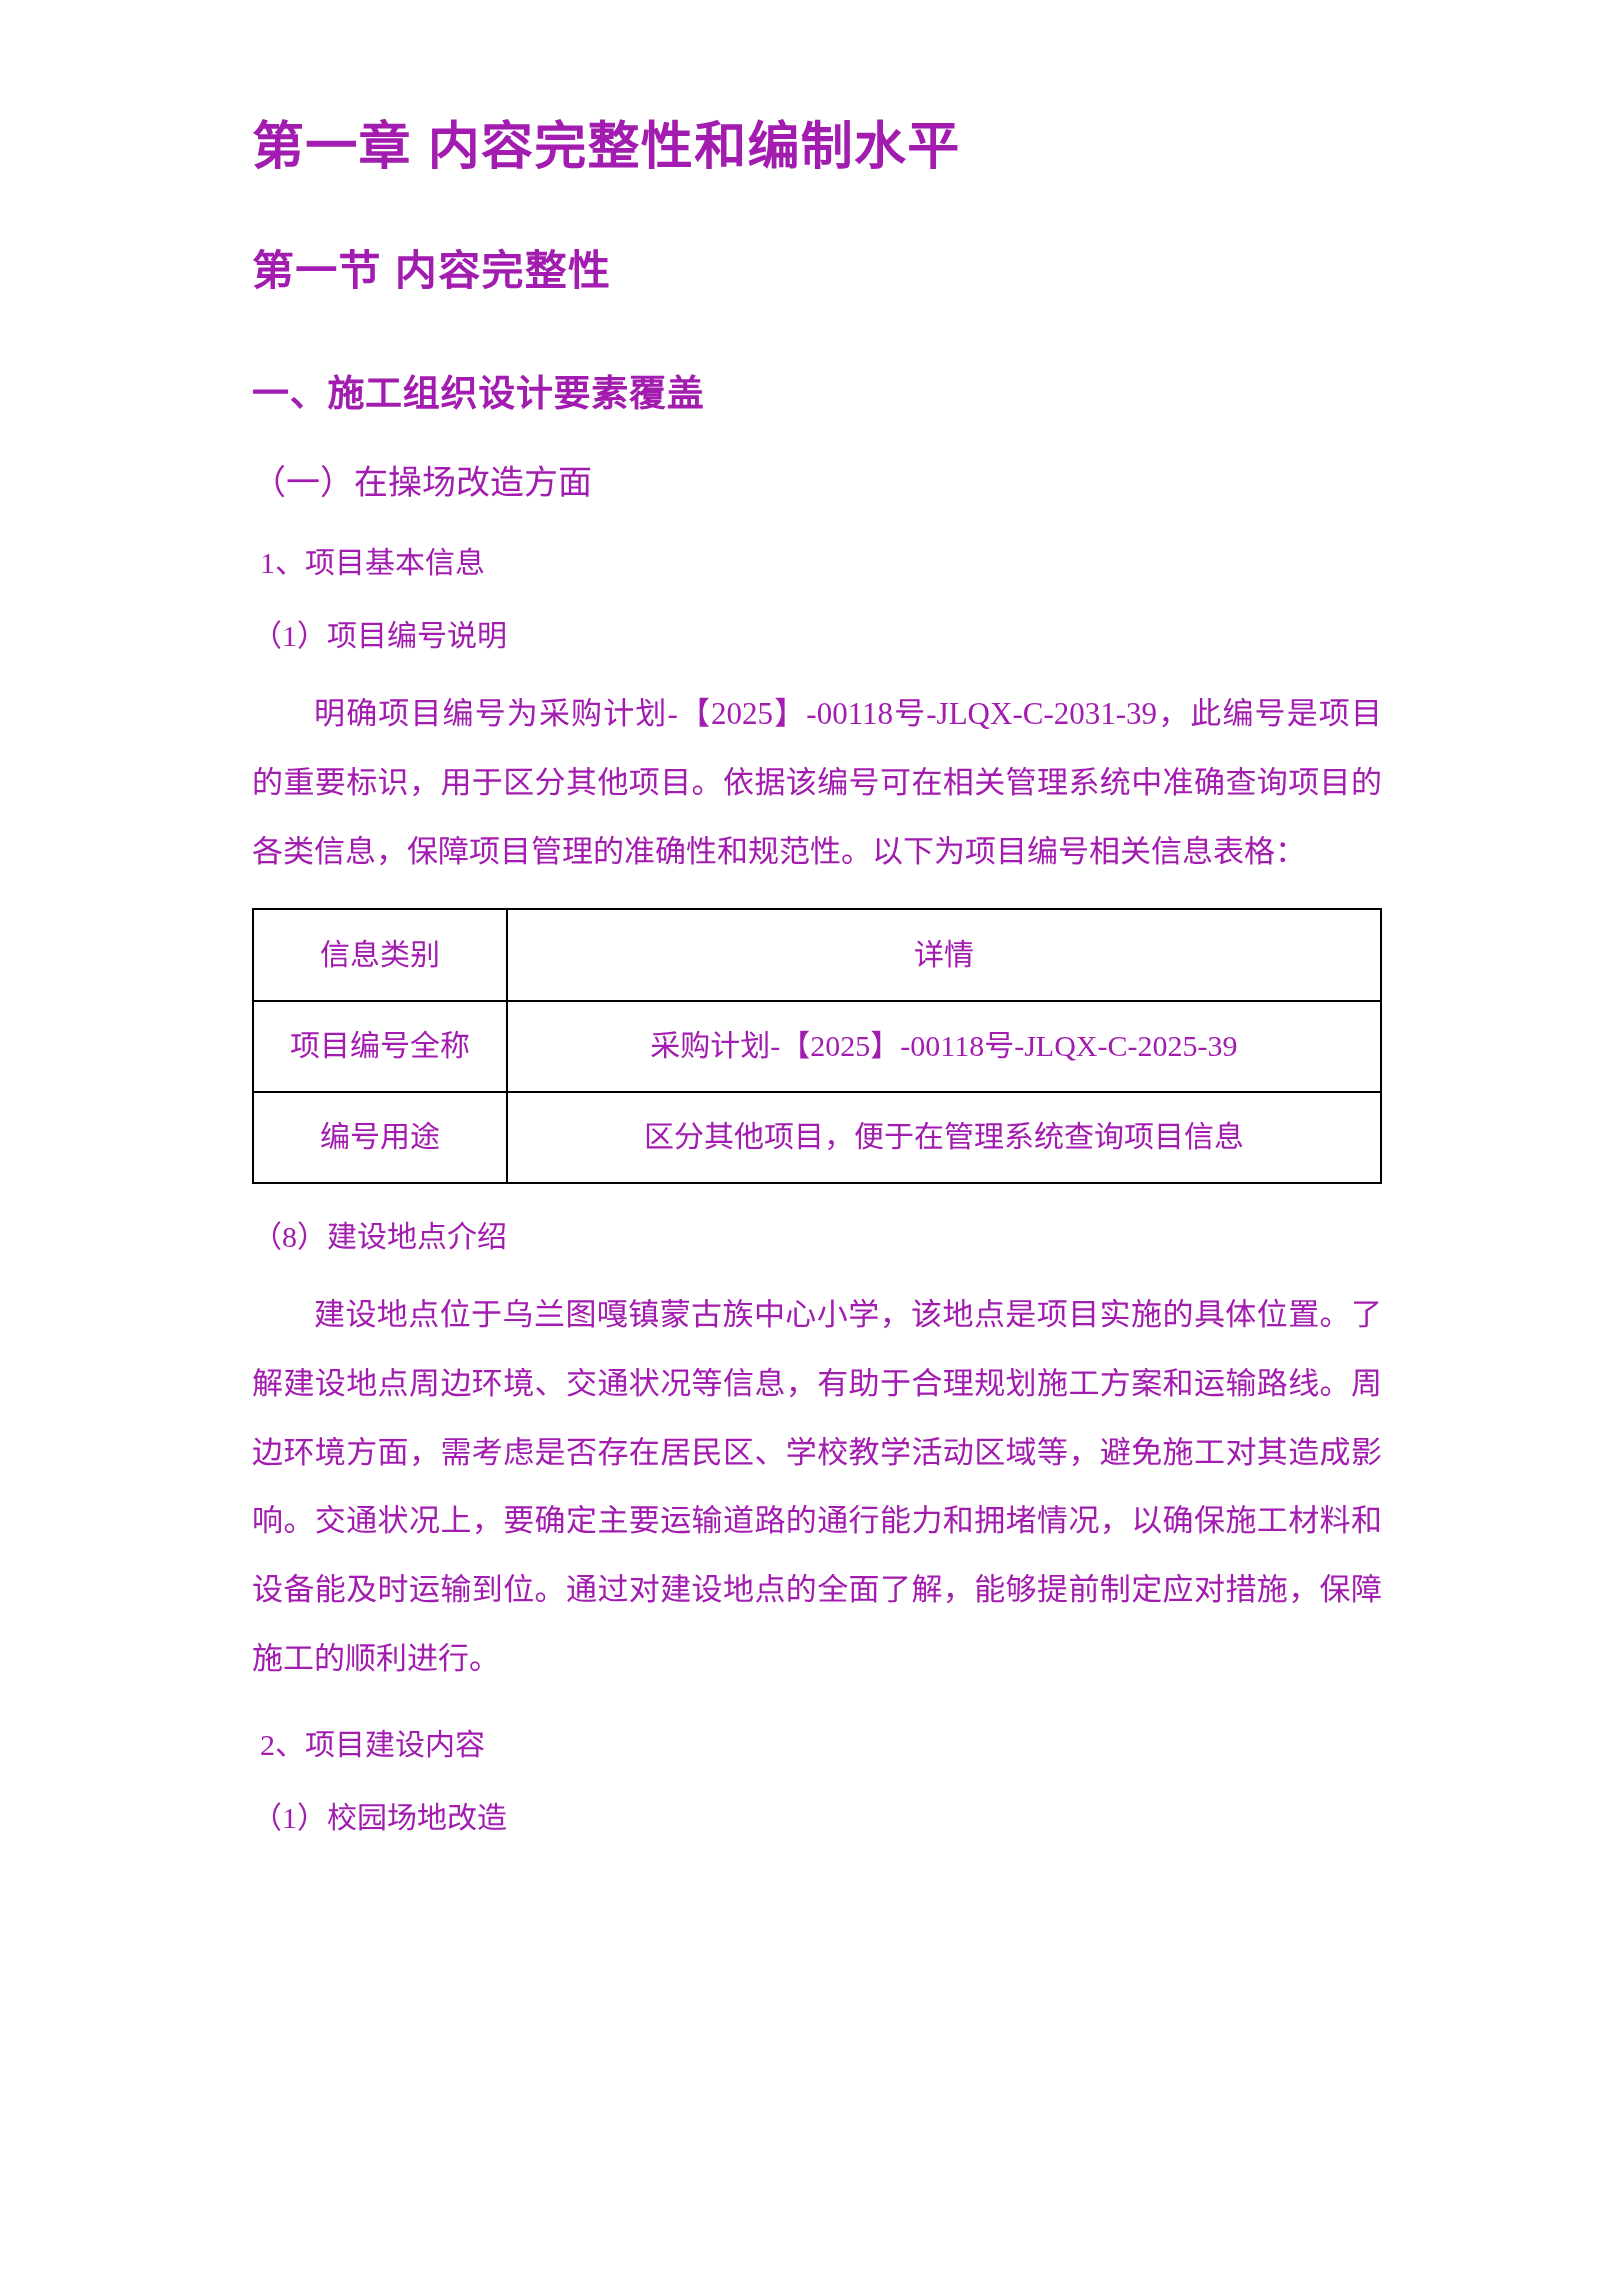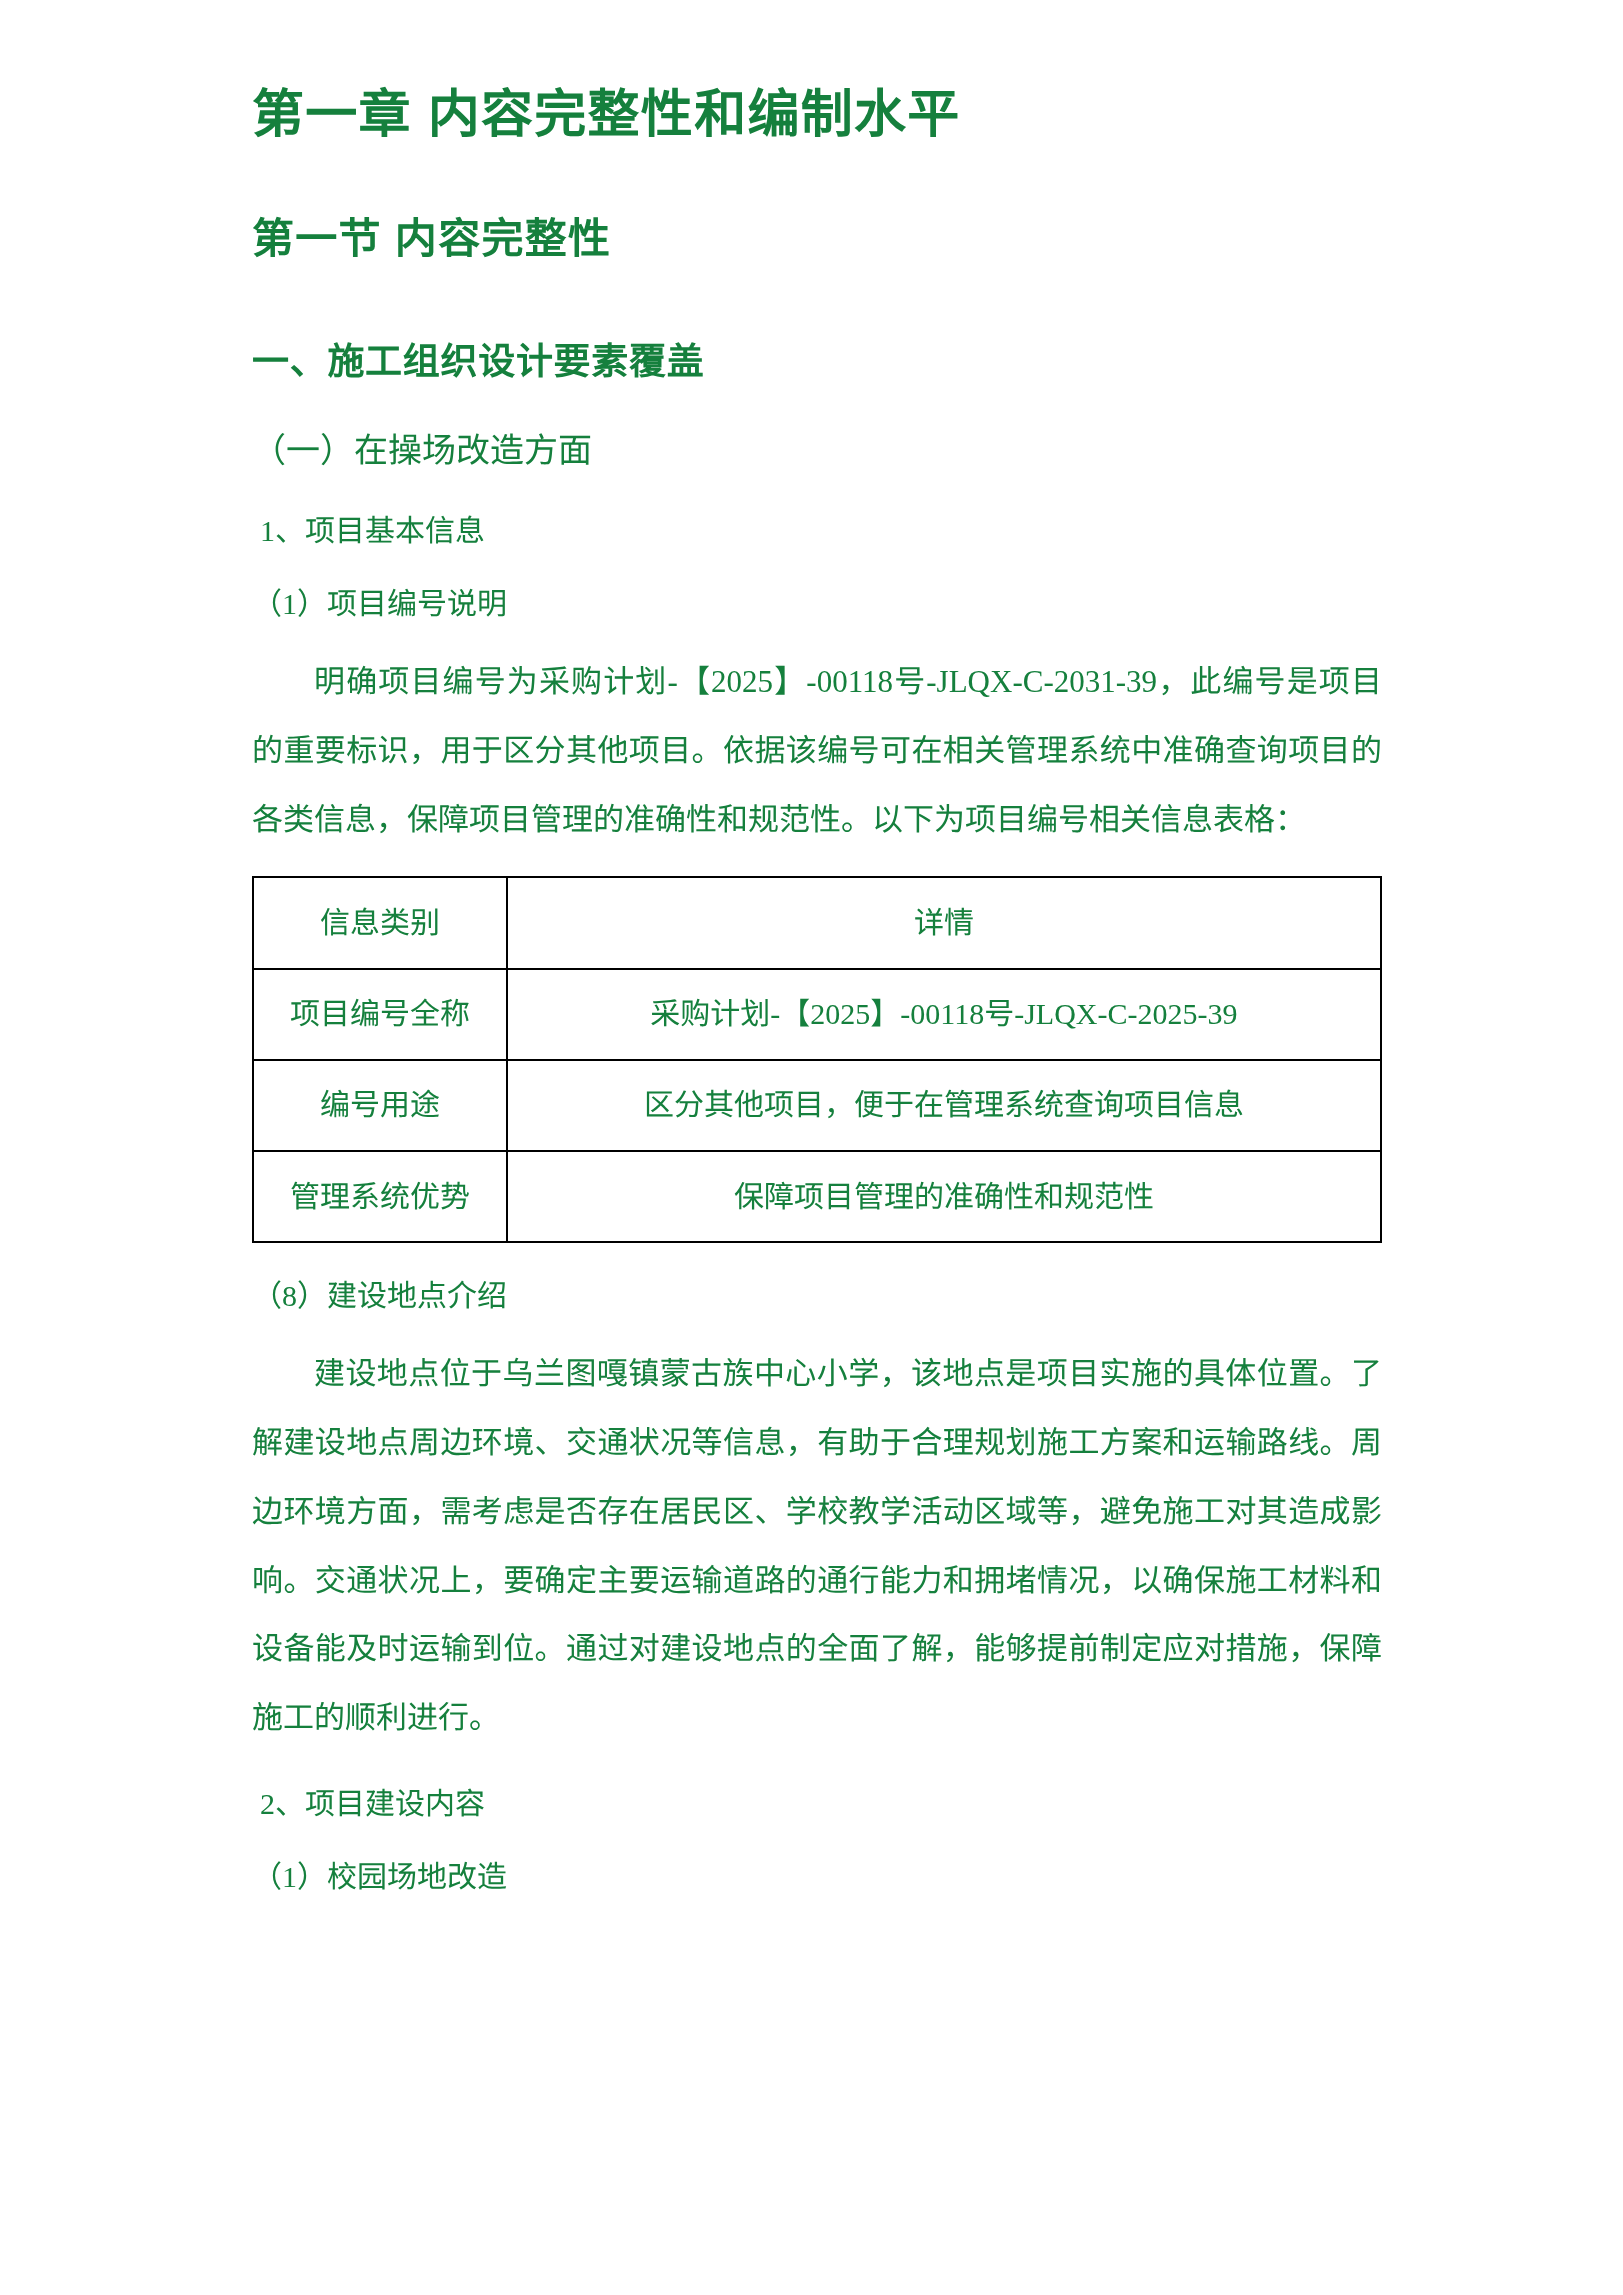--- a/index.html
+++ b/index.html
@@ -7,22 +7,22 @@
     padding: 0;
     background: #ffffff;
   }
   .page {
     position: relative;
     width: 1623px;
     height: 2295px;
     margin: 0 auto;
     background: #ffffff;
     box-sizing: border-box;
-    padding: 83px 241px 131px 252px;
-    color: #15803d;
+    padding: 115px 241px 131px 252px;
+    color: #a21caf;
     font-family: "Liberation Serif", "DejaVu Serif", serif;
     font-size: 30px;
     overflow: hidden;
   }
   .chapter-title {
     font-family: "Liberation Sans", "DejaVu Sans", sans-serif;
     font-weight: 700;
     font-size: 52px;
     line-height: 1.2;
     margin: 0 0 69px 0;
@@ -122,24 +122,20 @@
     </thead>
     <tbody>
       <tr>
         <td>项目编号全称</td>
         <td>采购计划-【2025】-00118号-JLQX-C-2025-39</td>
       </tr>
       <tr>
         <td>编号用途</td>
         <td>区分其他项目，便于在管理系统查询项目信息</td>
       </tr>
-      <tr>
-        <td>管理系统优势</td>
-        <td>保障项目管理的准确性和规范性</td>
-      </tr>
     </tbody>
   </table>
 
   <div class="point-item">（8）建设地点介绍</div>
 
   <p class="body-para">建设地点位于乌兰图嘎镇蒙古族中心小学，该地点是项目实施的具体位置。了解建设地点周边环境、交通状况等信息，有助于合理规划施工方案和运输路线。周边环境方面，需考虑是否存在居民区、学校教学活动区域等，避免施工对其造成影响。交通状况上，要确定主要运输道路的通行能力和拥堵情况，以确保施工材料和设备能及时运输到位。通过对建设地点的全面了解，能够提前制定应对措施，保障施工的顺利进行。</p>
 
   <div class="list-item" style="margin-top: 33px;">2、项目建设内容</div>
 
   <div class="point-item">（1）校园场地改造</div>

